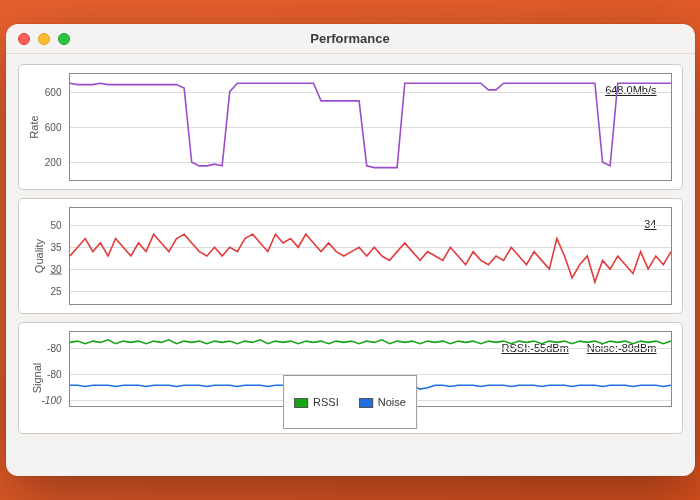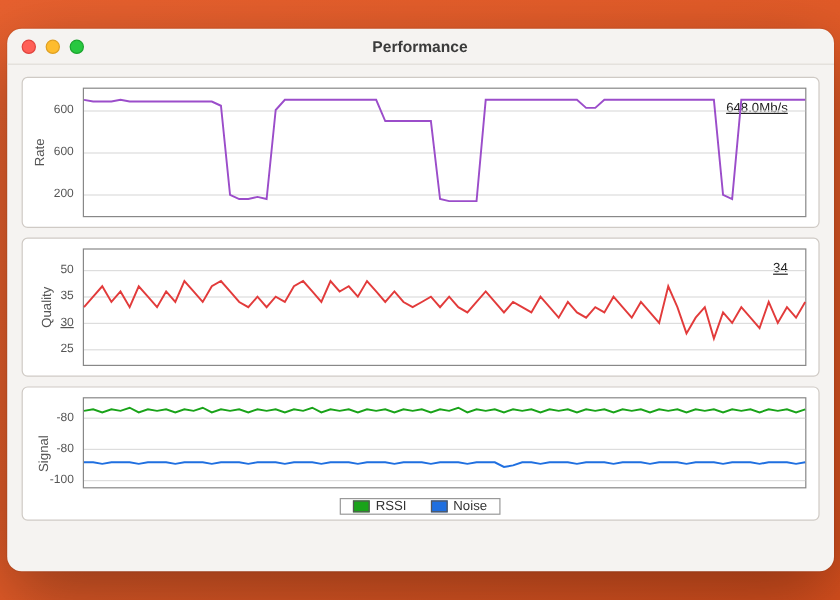--- a/index.html
+++ b/index.html
@@ -61,21 +61,21 @@
   .tick-label {
     position: absolute; right: 100%; padding-right: 8px;
     font-size: 10px; color: #555; transform: translateY(-50%);
     white-space: nowrap;
   }
   .gridline { position: absolute; left: 0; right: 0; height: 0; border-top: 1px solid #ddd; }
   svg.series { position: absolute; left: 0; top: 0; width: 100%; height: 100%; overflow: visible; }
   .legend {
     position: absolute; left: 50%; bottom: 4px; transform: translateX(-50%);
     display: flex; gap: 20px; align-items: center;
-    border: 1px solid #999; padding: 0 10px; background: #fff;
+    border: 1px solid #999; padding: 20px 10px; background: #fff;
     font-size: 11px; color: #333;
   }
   .swatch { width: 14px; height: 10px; border: 1px solid #555; display: inline-block; margin-right: 5px; vertical-align: middle; }
 </style>
 </head>
 <body>
 
 <div class="window">
   <div class="titlebar">
     <div class="traffic">
@@ -122,26 +122,30 @@
           <div class="tick-label" style="top: 18.1818%;">50</div>
           <svg class="series" viewBox="0 0 100 100" preserveAspectRatio="none">
             <polyline points="0.00,50.00 1.27,40.91 2.53,31.82 3.80,45.45 5.06,36.36 6.33,50.00 7.59,31.82 8.86,40.91 10.13,50.00 11.39,36.36 12.66,45.45 13.92,27.27 15.19,36.36 16.46,45.45 17.72,31.82 18.99,27.27 20.25,36.36 21.52,45.45 22.78,50.00 24.05,40.91 25.32,50.00 26.58,40.91 27.85,45.45 29.11,31.82 30.38,27.27 31.65,36.36 32.91,45.45 34.18,27.27 35.44,36.36 36.71,31.82 37.97,40.91 39.24,27.27 40.51,36.36 41.77,45.45 43.04,36.36 44.30,45.45 45.57,50.00 46.84,45.45 48.10,40.91 49.37,50.00 50.63,40.91 51.90,50.00 53.16,54.55 54.43,45.45 55.70,36.36 56.96,45.45 58.23,54.55 59.49,45.45 60.76,50.00 62.03,54.55 63.29,40.91 64.56,50.00 65.82,59.09 67.09,45.45 68.35,54.55 69.62,59.09 70.89,50.00 72.15,54.55 73.42,40.91 74.68,50.00 75.95,59.09 77.22,45.45 78.48,54.55 79.75,63.64 81.01,31.82 82.28,50.00 83.54,72.73 84.81,59.09 86.08,50.00 87.34,77.27 88.61,54.55 89.87,63.64 91.14,50.00 92.41,59.09 93.67,68.18 94.94,45.45 96.20,63.64 97.47,50.00 98.73,59.09 100.00,45.45" fill="none" stroke="#e23b3b" stroke-width="1.6" vector-effect="non-scaling-stroke"></polyline>
           </svg>
         </div>
     </div>
 
     <div class="panel signal">
       <div class="ylabel">Signal</div>
       <div class="plot" id="plot-2">
+        <div class="readout">
+          <span>RSSI:-55dBm</span>
+          <span>Noise:-89dBm</span>
+        </div>
       <div class="gridline" style="top: 21.0526%;"></div>
           <div class="tick-label" style="top: 21.0526%;">-80</div>
           <div class="gridline" style="top: 56.1404%;"></div>
           <div class="tick-label" style="top: 56.1404%; text-align: center;">-80</div>
           <div class="gridline" style="top: 91.2281%;"></div>
-          <div class="tick-label" style="top: 91.2281%;">-100</div>
+          <div class="tick-label" style="top: 91.2281%; font-style: italic;">-100</div>
           <svg class="series" viewBox="0 0 100 100" preserveAspectRatio="none">
             <polyline points="0.00,14.04 1.27,12.28 2.53,15.79 3.80,12.28 5.06,14.04 6.33,10.53 7.59,15.79 8.86,12.28 10.13,14.04 11.39,12.28 12.66,15.79 13.92,12.28 15.19,14.04 16.46,10.53 17.72,15.79 18.99,12.28 20.25,14.04 21.52,12.28 22.78,15.79 24.05,12.28 25.32,14.04 26.58,12.28 27.85,15.79 29.11,12.28 30.38,14.04 31.65,10.53 32.91,15.79 34.18,12.28 35.44,14.04 36.71,12.28 37.97,15.79 39.24,12.28 40.51,14.04 41.77,12.28 43.04,15.79 44.30,12.28 45.57,14.04 46.84,12.28 48.10,15.79 49.37,12.28 50.63,14.04 51.90,10.53 53.16,15.79 54.43,12.28 55.70,14.04 56.96,12.28 58.23,15.79 59.49,12.28 60.76,14.04 62.03,12.28 63.29,15.79 64.56,12.28 65.82,14.04 67.09,12.28 68.35,15.79 69.62,12.28 70.89,14.04 72.15,12.28 73.42,15.79 74.68,12.28 75.95,14.04 77.22,12.28 78.48,15.79 79.75,12.28 81.01,14.04 82.28,12.28 83.54,15.79 84.81,12.28 86.08,14.04 87.34,12.28 88.61,15.79 89.87,12.28 91.14,14.04 92.41,12.28 93.67,15.79 94.94,12.28 96.20,14.04 97.47,12.28 98.73,15.79 100.00,12.28" fill="none" stroke="#19a319" stroke-width="1.6" vector-effect="non-scaling-stroke"></polyline>
             <polyline points="0.00,71.93 1.27,71.93 2.53,73.68 3.80,71.93 5.06,71.93 6.33,71.93 7.59,73.68 8.86,71.93 10.13,71.93 11.39,71.93 12.66,73.68 13.92,71.93 15.19,71.93 16.46,71.93 17.72,73.68 18.99,71.93 20.25,71.93 21.52,71.93 22.78,73.68 24.05,71.93 25.32,71.93 26.58,71.93 27.85,73.68 29.11,71.93 30.38,71.93 31.65,71.93 32.91,73.68 34.18,71.93 35.44,71.93 36.71,71.93 37.97,73.68 39.24,71.93 40.51,71.93 41.77,71.93 43.04,73.68 44.30,71.93 45.57,71.93 46.84,71.93 48.10,73.68 49.37,71.93 50.63,71.93 51.90,71.93 53.16,73.68 54.43,71.93 55.70,71.93 56.96,71.93 58.23,77.19 59.49,75.44 60.76,71.93 62.03,71.93 63.29,73.68 64.56,71.93 65.82,71.93 67.09,71.93 68.35,73.68 69.62,71.93 70.89,71.93 72.15,71.93 73.42,73.68 74.68,71.93 75.95,71.93 77.22,71.93 78.48,73.68 79.75,71.93 81.01,71.93 82.28,71.93 83.54,73.68 84.81,71.93 86.08,71.93 87.34,71.93 88.61,73.68 89.87,71.93 91.14,71.93 92.41,71.93 93.67,73.68 94.94,71.93 96.20,71.93 97.47,71.93 98.73,73.68 100.00,71.93" fill="none" stroke="#1f6fe0" stroke-width="1.6" vector-effect="non-scaling-stroke"></polyline>
           </svg>
         </div>
       <div class="legend">
         <span>
           <span class="swatch" style="background:#19a319"></span><span>RSSI</span>
         </span>
         <span>

